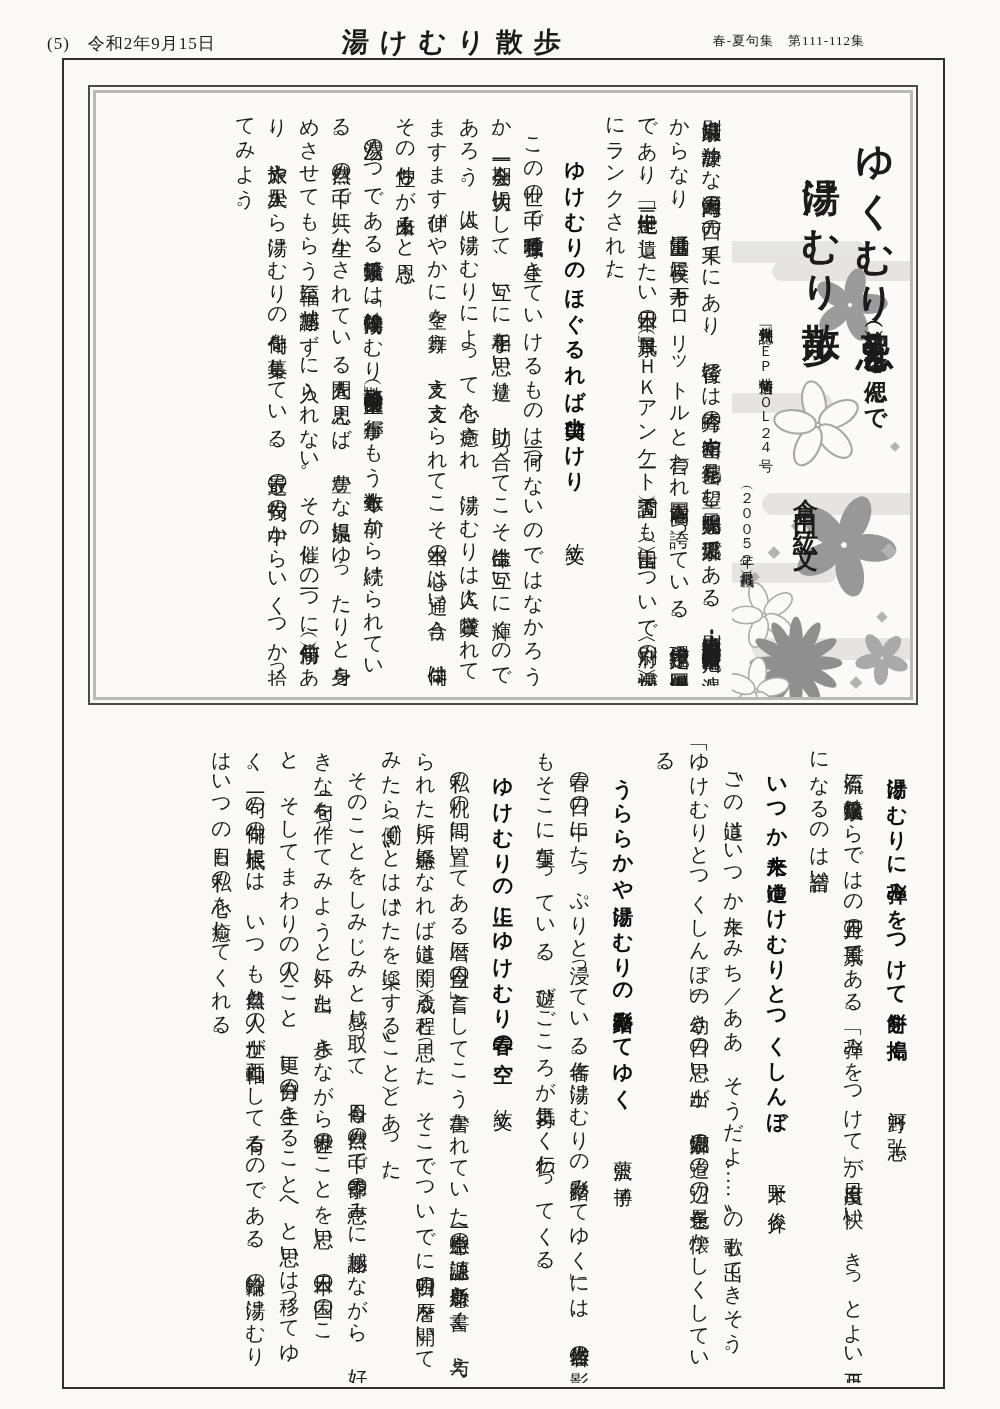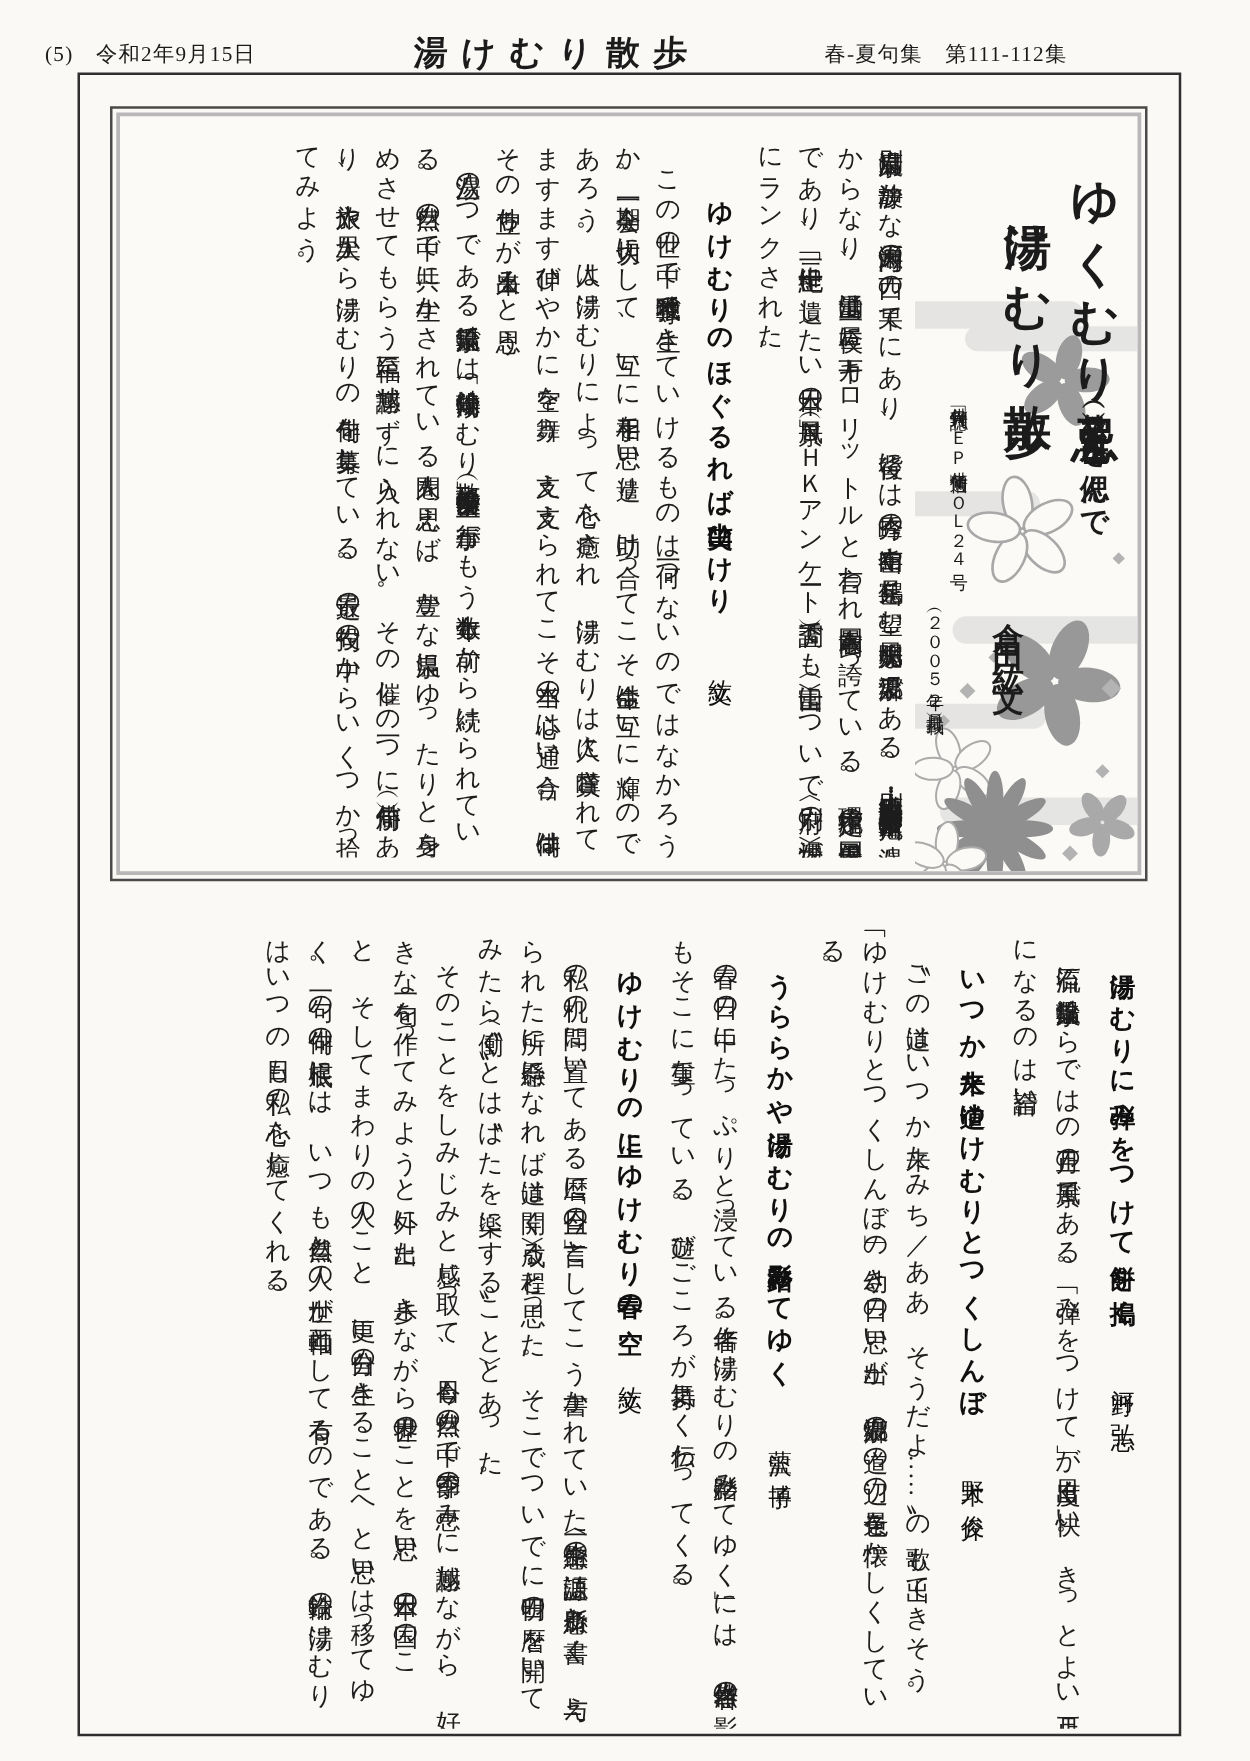--- a/index.html
+++ b/index.html
@@ -3,27 +3,27 @@
 <meta charset="utf-8">
 <style>
   html,body{margin:0;padding:0;}
   body{
     width:1000px;height:1409px;position:relative;
     background:#faf9f5;color:#1b1b1b;
     font-family:"Liberation Serif","DejaVu Serif",serif;
     overflow:hidden;
   }
   
-  .header{position:absolute;left:0;top:0;width:892px;height:58px;}
+  .header{position:absolute;left:11px;top:0;width:892px;height:58px;}
   .hdr-left{position:absolute;left:36px;top:32px;font-size:17px;letter-spacing:1px;}
   .hdr-center{
     position:absolute;left:50%;top:24px;transform:translateX(-50%) skewX(-3deg);
     font-size:27px;font-weight:700;letter-spacing:11px;white-space:nowrap;
   }
-  .hdr-right{position:absolute;right:38px;top:32px;font-size:17px;letter-spacing:1px;}
+  .hdr-right{position:absolute;right:38px;top:32px;font-size:13px;letter-spacing:1px;}
   
   .frame{
     position:absolute;left:62px;top:58px;width:879px;height:1327px;
     border:2px solid #2f2f2f;background:transparent;
   }
   
   .feature-box{
     position:absolute;left:24px;top:25px;width:826px;height:616px;
     border:2px solid #4a4a4a;
   }

